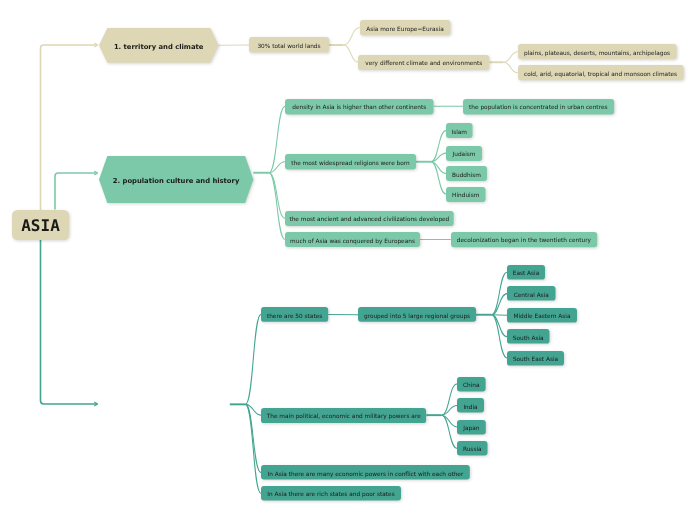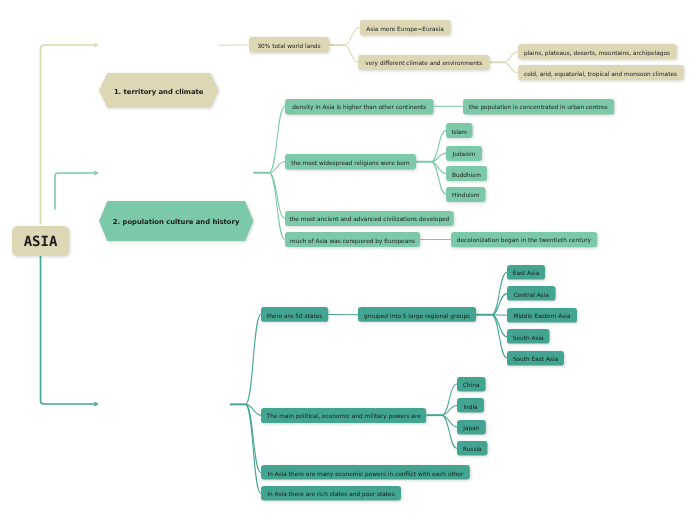--- a/index.html
+++ b/index.html
@@ -14,23 +14,23 @@
         justify-content:center;white-space:nowrap;color:#1a1a1a;line-height:1;
         z-index:3;}
   .node .nbg{position:absolute;left:0;top:0;width:100%;height:100%;z-index:1;
              overflow:visible;
              filter:drop-shadow(1.1px 1.6px 1.6px rgba(0,0,0,0.17));}
   .node .nlabel{position:relative;z-index:2;display:inline-block;}
   .leafbox{font-size:5.8px;}
   .leafbox .nlabel{transform:translateY(2.5px);}
   .hexnode .nlabel{transform:translateY(1.6px);}
   .rootbox .nlabel{transform:translateY(1.2px);}
-  .rootbox{font-weight:bold;font-size:14px;
-           font-family:"DejaVu Sans Mono",monospace;margin-top:16px;}
-  .hexnode{font-weight:bold;font-size:6.8px;margin-top:45px;}
+  .rootbox{font-weight:bold;font-size:16px;
+           font-family:"DejaVu Sans Mono",monospace;}
+  .hexnode{font-weight:bold;font-size:6.8px;}
 </style>
 </head>
 <body>
 
 <div id="mindmap">
   <svg id="connector-layer" width="697" height="520" viewBox="0 0 697 520">
       <path d="M40.5,224.5 L40.5,48.2 Q40.5,45 43.7,45 L97.1,45" fill="none" stroke="#ddd7b5" stroke-width="1.6" stroke-linecap="butt" stroke-linejoin="round"></path>
       <path d="M94.3,43 L97.7,45 L94.3,47" fill="none" stroke="#ddd7b5" stroke-width="1.1" stroke-linecap="butt" stroke-linejoin="round"></path>
       <path d="M218.4,45.25L249,45" fill="none" stroke="#ddd7b5" stroke-width="1.05" stroke-linecap="butt" stroke-linejoin="round"></path>
       <path d="M329,45L343.5,45" fill="none" stroke="#ddd7b5" stroke-width="1.95" stroke-linecap="butt" stroke-linejoin="round"></path>
@@ -102,21 +102,21 @@
         <rect x="0" y="0" width="158.6" height="15.2" rx="2.9" ry="2.9" fill="#ddd7b5"></rect>
       </svg>
     <span class="nlabel">plains, plateaus, deserts, mountains, archipelagos</span>
   </div>
   <div class="node leafbox" style="left:517.7px;top:65.2px;width:165.6px;height:15.2px">
     <svg class="nbg" viewBox="0 0 165.6 15.2" preserveAspectRatio="none">
         <rect x="0" y="0" width="165.6" height="15.2" rx="2.9" ry="2.9" fill="#ddd7b5"></rect>
       </svg>
     <span class="nlabel">cold, arid, equatorial, tropical and monsoon climates</span>
   </div>
-  <div class="node hexnode" style="left:98.9px;top:155.7px;width:154.4px;height:40px">
+  <div class="node hexnode" style="left:98.9px;top:155.7px;width:154.4px;height:47px">
     <svg class="nbg" viewBox="0 0 154.4 34.1" preserveAspectRatio="none">
         <path d="M8.3,0 L146.1,0 L154.4,17.05 L146.1,34.1 L8.3,34.1 L0,17.05 Z" fill="#7cc9a9"></path>
       </svg>
     <span class="nlabel">2.  population culture and history</span>
   </div>
   <div class="node leafbox" style="left:285px;top:98.5px;width:148.5px;height:15.5px">
     <svg class="nbg" viewBox="0 0 148.5 15.5" preserveAspectRatio="none">
         <rect x="0" y="0" width="148.5" height="15.5" rx="2.9" ry="2.9" fill="#7cc9a9"></rect>
       </svg>
     <span class="nlabel">density in Asia is higher than other continents</span>

